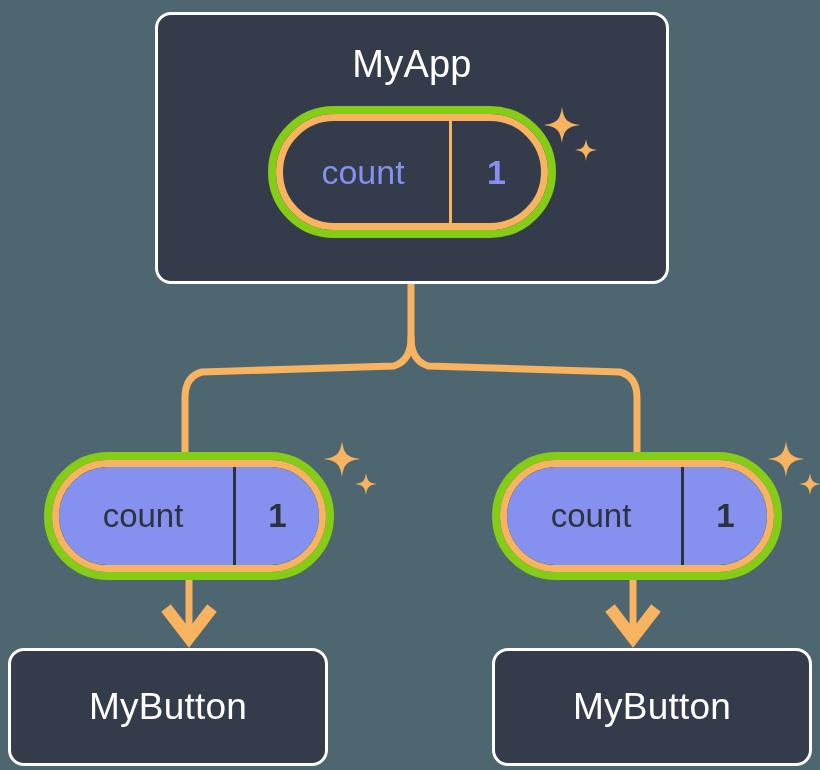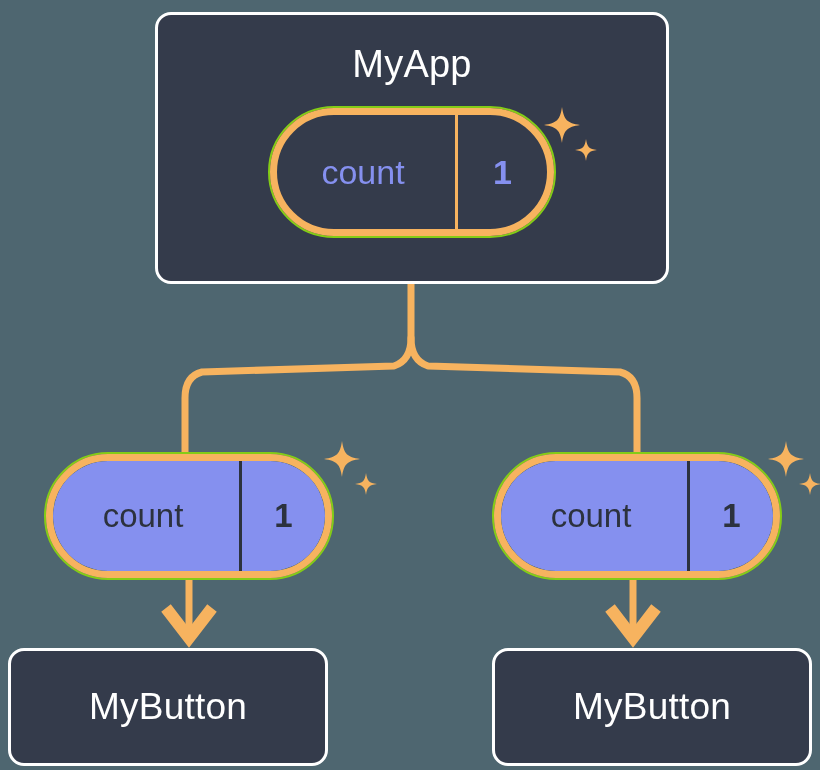--- a/index.html
+++ b/index.html
@@ -84,21 +84,21 @@
   .pill {
     position: absolute;
     box-sizing: border-box;
     border-radius: 999px;
     display: flex;
     align-items: stretch;
   }
 
   
   .pill-outer {
-    border: 2px solid #84cc16;
+    border: 8px solid #84cc16;
     border-radius: 999px;
     padding: 0;
     box-sizing: border-box;
     height: 100%;
     width: 100%;
     display: flex;
   }
   .pill-mid {
     border: 7px solid #f7b35f;
     border-radius: 999px;

